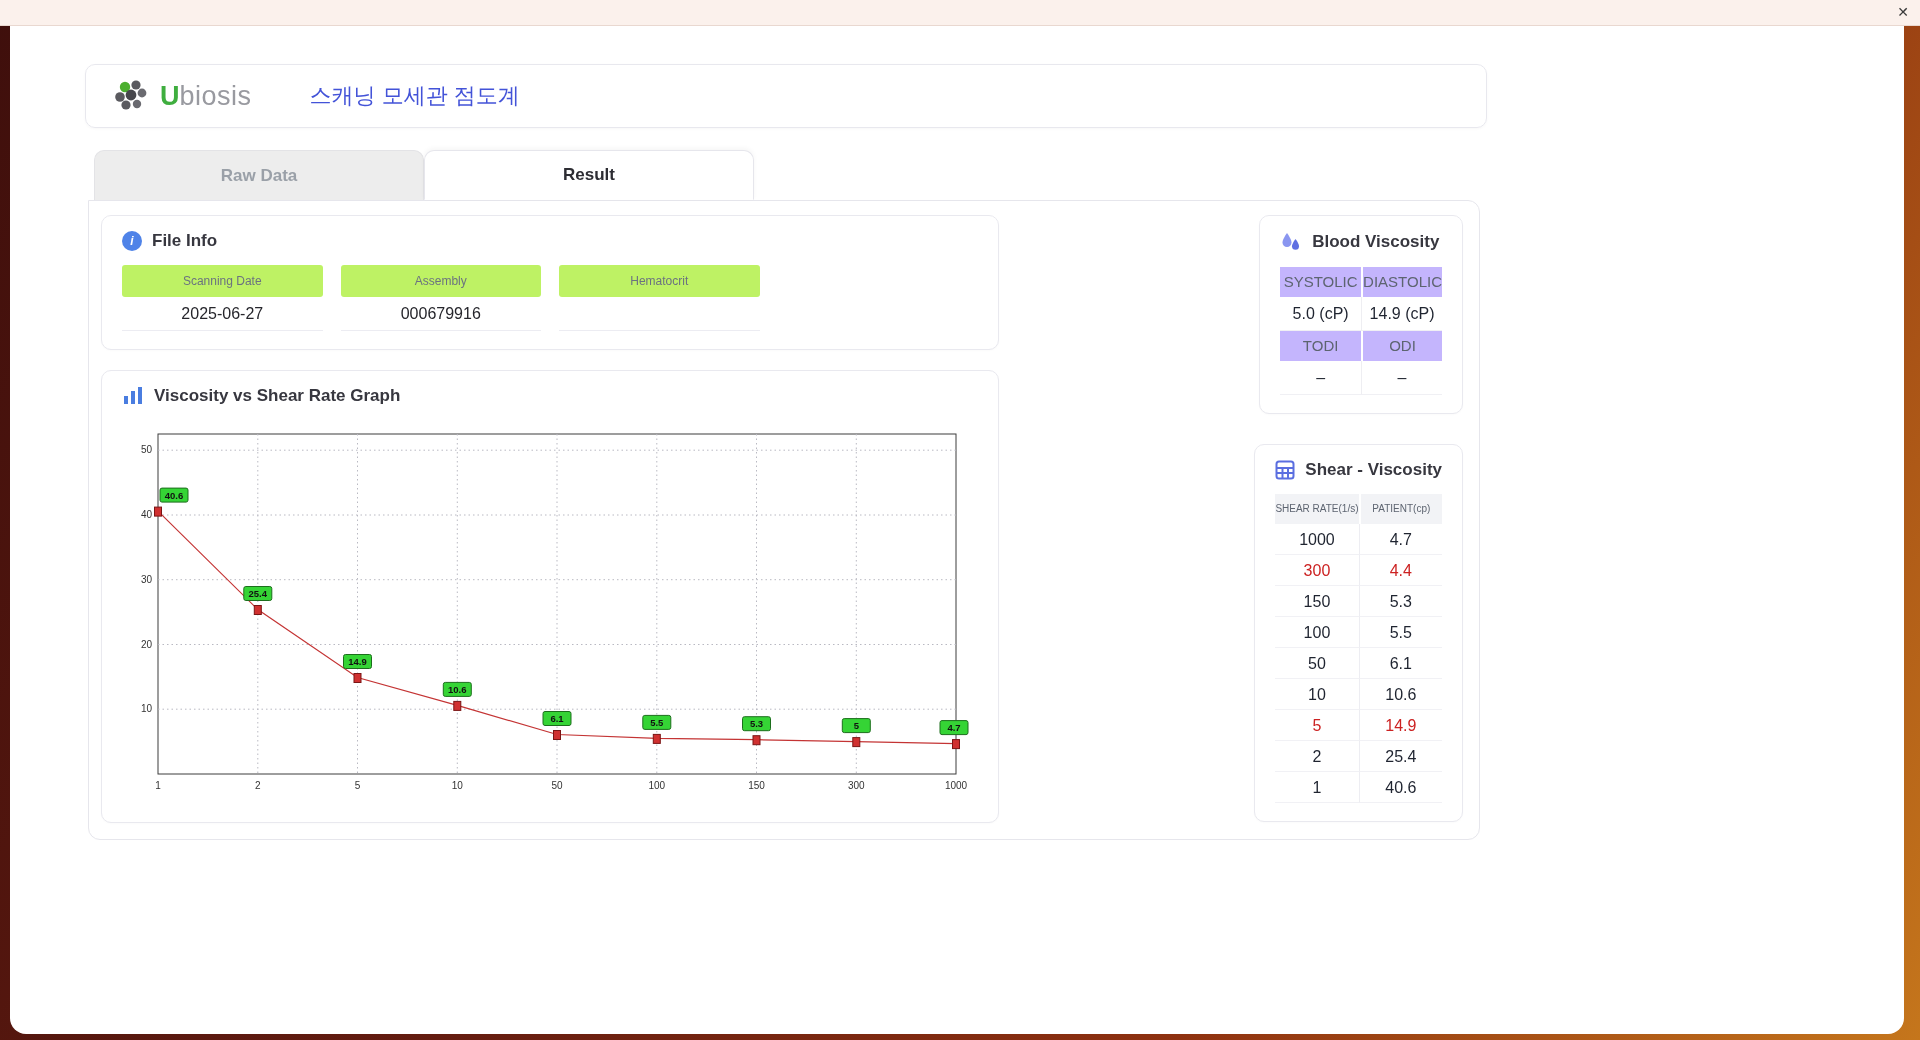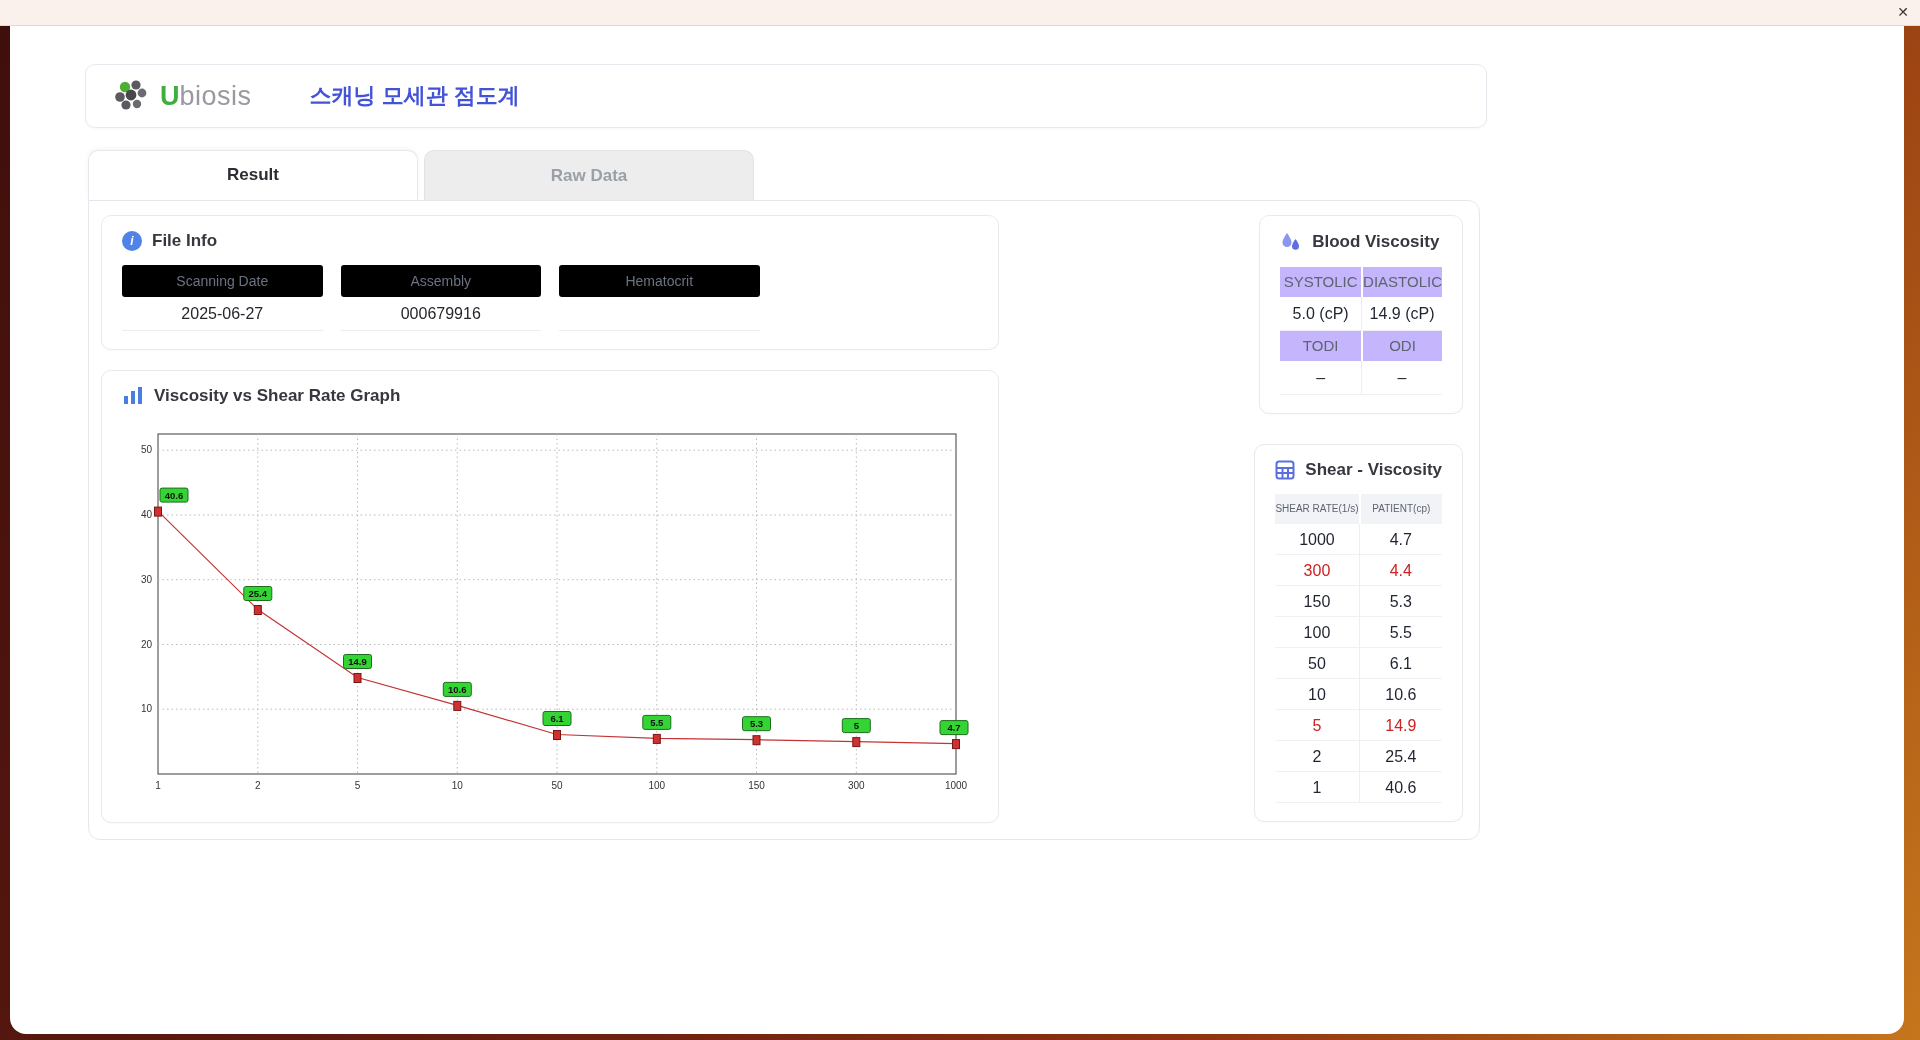--- a/index.html
+++ b/index.html
@@ -23,21 +23,21 @@
   
   .header-card {
     margin: 38px 0 0 75px; width: 1402px; height: 64px;
     border: 1px solid #e8e8ee; border-radius: 10px;
     display: flex; align-items: center; padding: 0 26px; gap: 58px;
     box-shadow: 0 1px 3px rgba(0,0,0,0.03);
   }
   .brand { display: flex; align-items: center; gap: 6px; }
   .brand-u { font-size: 27px; font-weight: 700; color: #3fae3f; }
   .brand-rest { font-size: 27px; font-weight: 400; color: #999aa0; letter-spacing: 0.5px; }
-  .app-title { font-size: 22px; font-weight: 700; color: #4353d8; }
+  .app-title { font-size: 22px; font-weight: 400; color: #4353d8; }
   
   .tabs { display: flex; margin: 22px 0 0 78px; position: relative; z-index: 2; }
   .tab {
     width: 330px; height: 50px; display: flex; align-items: center; justify-content: center;
     font-size: 17px; border-radius: 10px 10px 0 0; cursor: pointer;
   }
   .tab.active {
     background: #fff; color: #2d2d33; font-weight: 700;
     border: 1px solid #e6e6ec; border-bottom: 1px solid #fff; margin-bottom: -1px;
     box-shadow: 0 -2px 5px rgba(0,0,0,0.04);
@@ -62,22 +62,22 @@
   .card-title-row { display: flex; align-items: center; gap: 10px; margin-bottom: 14px; }
   .card-title { font-size: 17px; font-weight: 700; color: #37373f; }
   .info-icon {
     width: 20px; height: 20px; border-radius: 50%; background: #4f83e8; color: #fff;
     font-size: 12px; font-weight: 700; font-style: italic;
     display: flex; align-items: center; justify-content: center; flex: 0 0 auto;
   }
   
   .fields { display: grid; grid-template-columns: repeat(4, 1fr); gap: 18px; }
   .field-label {
-    background: #000000; height: 32px; line-height: 32px; text-align: center;
-    color: #6b7280; font-size: 14px; border-radius: 3px;
+    background: #bef264; height: 32px; line-height: 32px; text-align: center;
+    color: #6b7280; font-size: 12px; border-radius: 3px;
   }
   .field-value {
     height: 34px; line-height: 34px; text-align: center; color: #26262c;
     font-size: 16px; border-bottom: 1px solid #ececf2;
   }
   
   .bv-grid { display: grid; grid-template-columns: 1fr 1fr; }
   .bv-label {
     background: #c4b5fd; height: 30px; line-height: 30px; text-align: center;
     color: #5d6470; font-size: 15px;
@@ -123,22 +123,22 @@
           <circle cx="30" cy="16" r="4.4" fill="#6a6a70"></circle>
           <circle cx="14" cy="28" r="4.6" fill="#5a5a5f"></circle>
           <circle cx="25" cy="27" r="4.2" fill="#6a6a70"></circle>
         </svg>
         <span><span class="brand-u">U</span><span class="brand-rest">biosis</span></span>
       </div>
       <div class="app-title">스캐닝 모세관 점도계</div>
     </div>
 
     <div class="tabs">
+      <div class="tab inactive">Raw Data</div>
       <div class="tab active">Result</div>
-      <div class="tab inactive">Raw Data</div>
     </div>
 
     <div class="panel">
 
       <div class="left-col">
         <div class="card">
           <div class="card-title-row">
             <span class="info-icon">i</span>
             <span class="card-title">File Info</span>
           </div>

